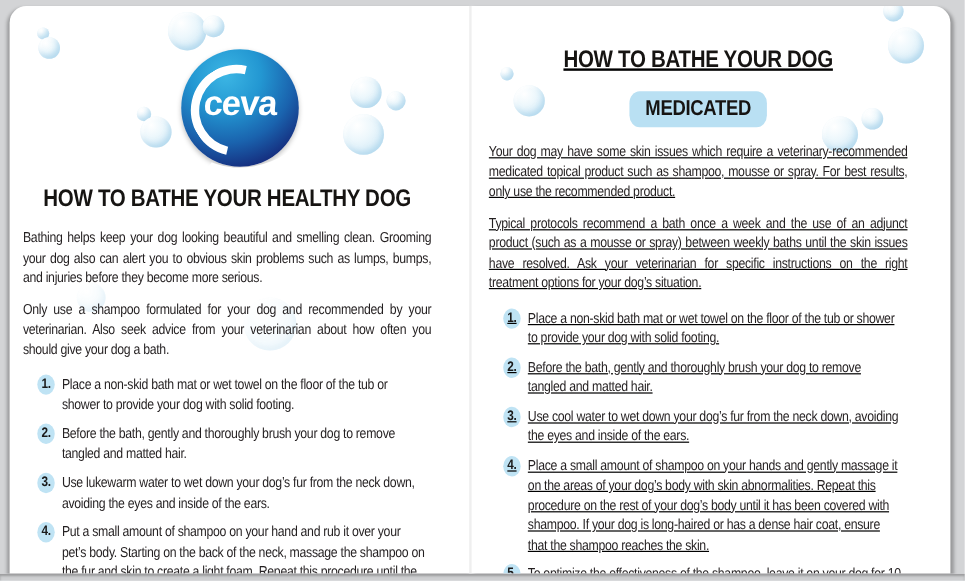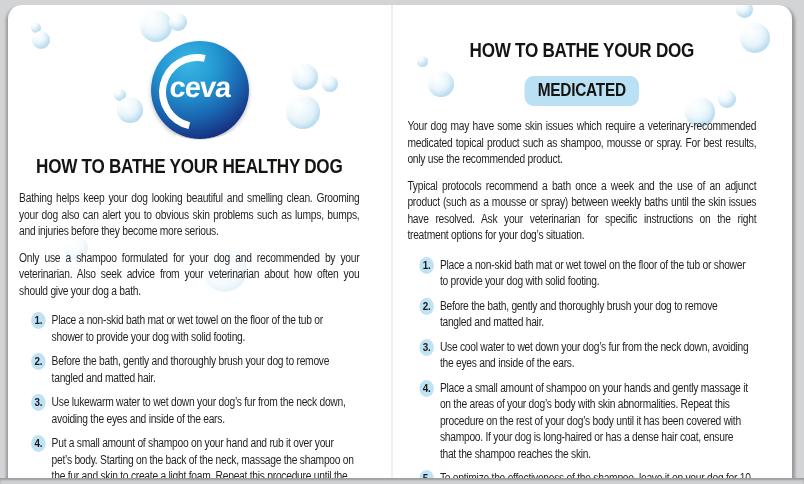--- a/index.html
+++ b/index.html
@@ -1,20 +1,20 @@
 <!DOCTYPE html>
 <html><head>
 <meta charset="utf-8">
 <style>
   html,body{margin:0;padding:0;}
   body{font-family:"Liberation Sans",sans-serif;}
   .canvas{position:relative;width:804px;height:484px;background:#d3d4d6;overflow:hidden;}
   .page{position:absolute;top:5px;height:473px;background:#fff;overflow:hidden;}
   .page-left{left:8px;width:384px;border-radius:14px 0 0 0;box-shadow:-2px 2px 3px rgba(0,0,0,.28);}
-  .page-right{left:392px;width:400px;border-radius:0 14px 0 0;box-shadow:3px 2px 3px rgba(0,0,0,.28);}
+  .page-right{left:392px;width:400px;border-radius:0 14px 0 0;box-shadow:3px 2px 3px rgba(0,0,0,.28);text-decoration:underline;}
   .seam{position:absolute;left:391px;top:5px;width:2px;height:473px;background:#efefef;}
   .bottom-strip{position:absolute;left:0;top:478px;width:804px;height:6px;background:#cfd0d2;box-shadow:inset 0 2px 2px rgba(0,0,0,.25);}
 
   
   .bubble{position:absolute;border-radius:50%;
     background:radial-gradient(circle at 34% 28%, rgba(255,255,255,.98) 0%, rgba(236,247,252,.95) 38%, rgba(210,234,247,.9) 72%, rgba(186,223,242,.9) 100%);
     box-shadow:inset -2px -3px 4px rgba(160,205,232,.55), inset 2px 2px 3px rgba(255,255,255,.9);}
   .bubble.faint{opacity:.35;}
 
   

